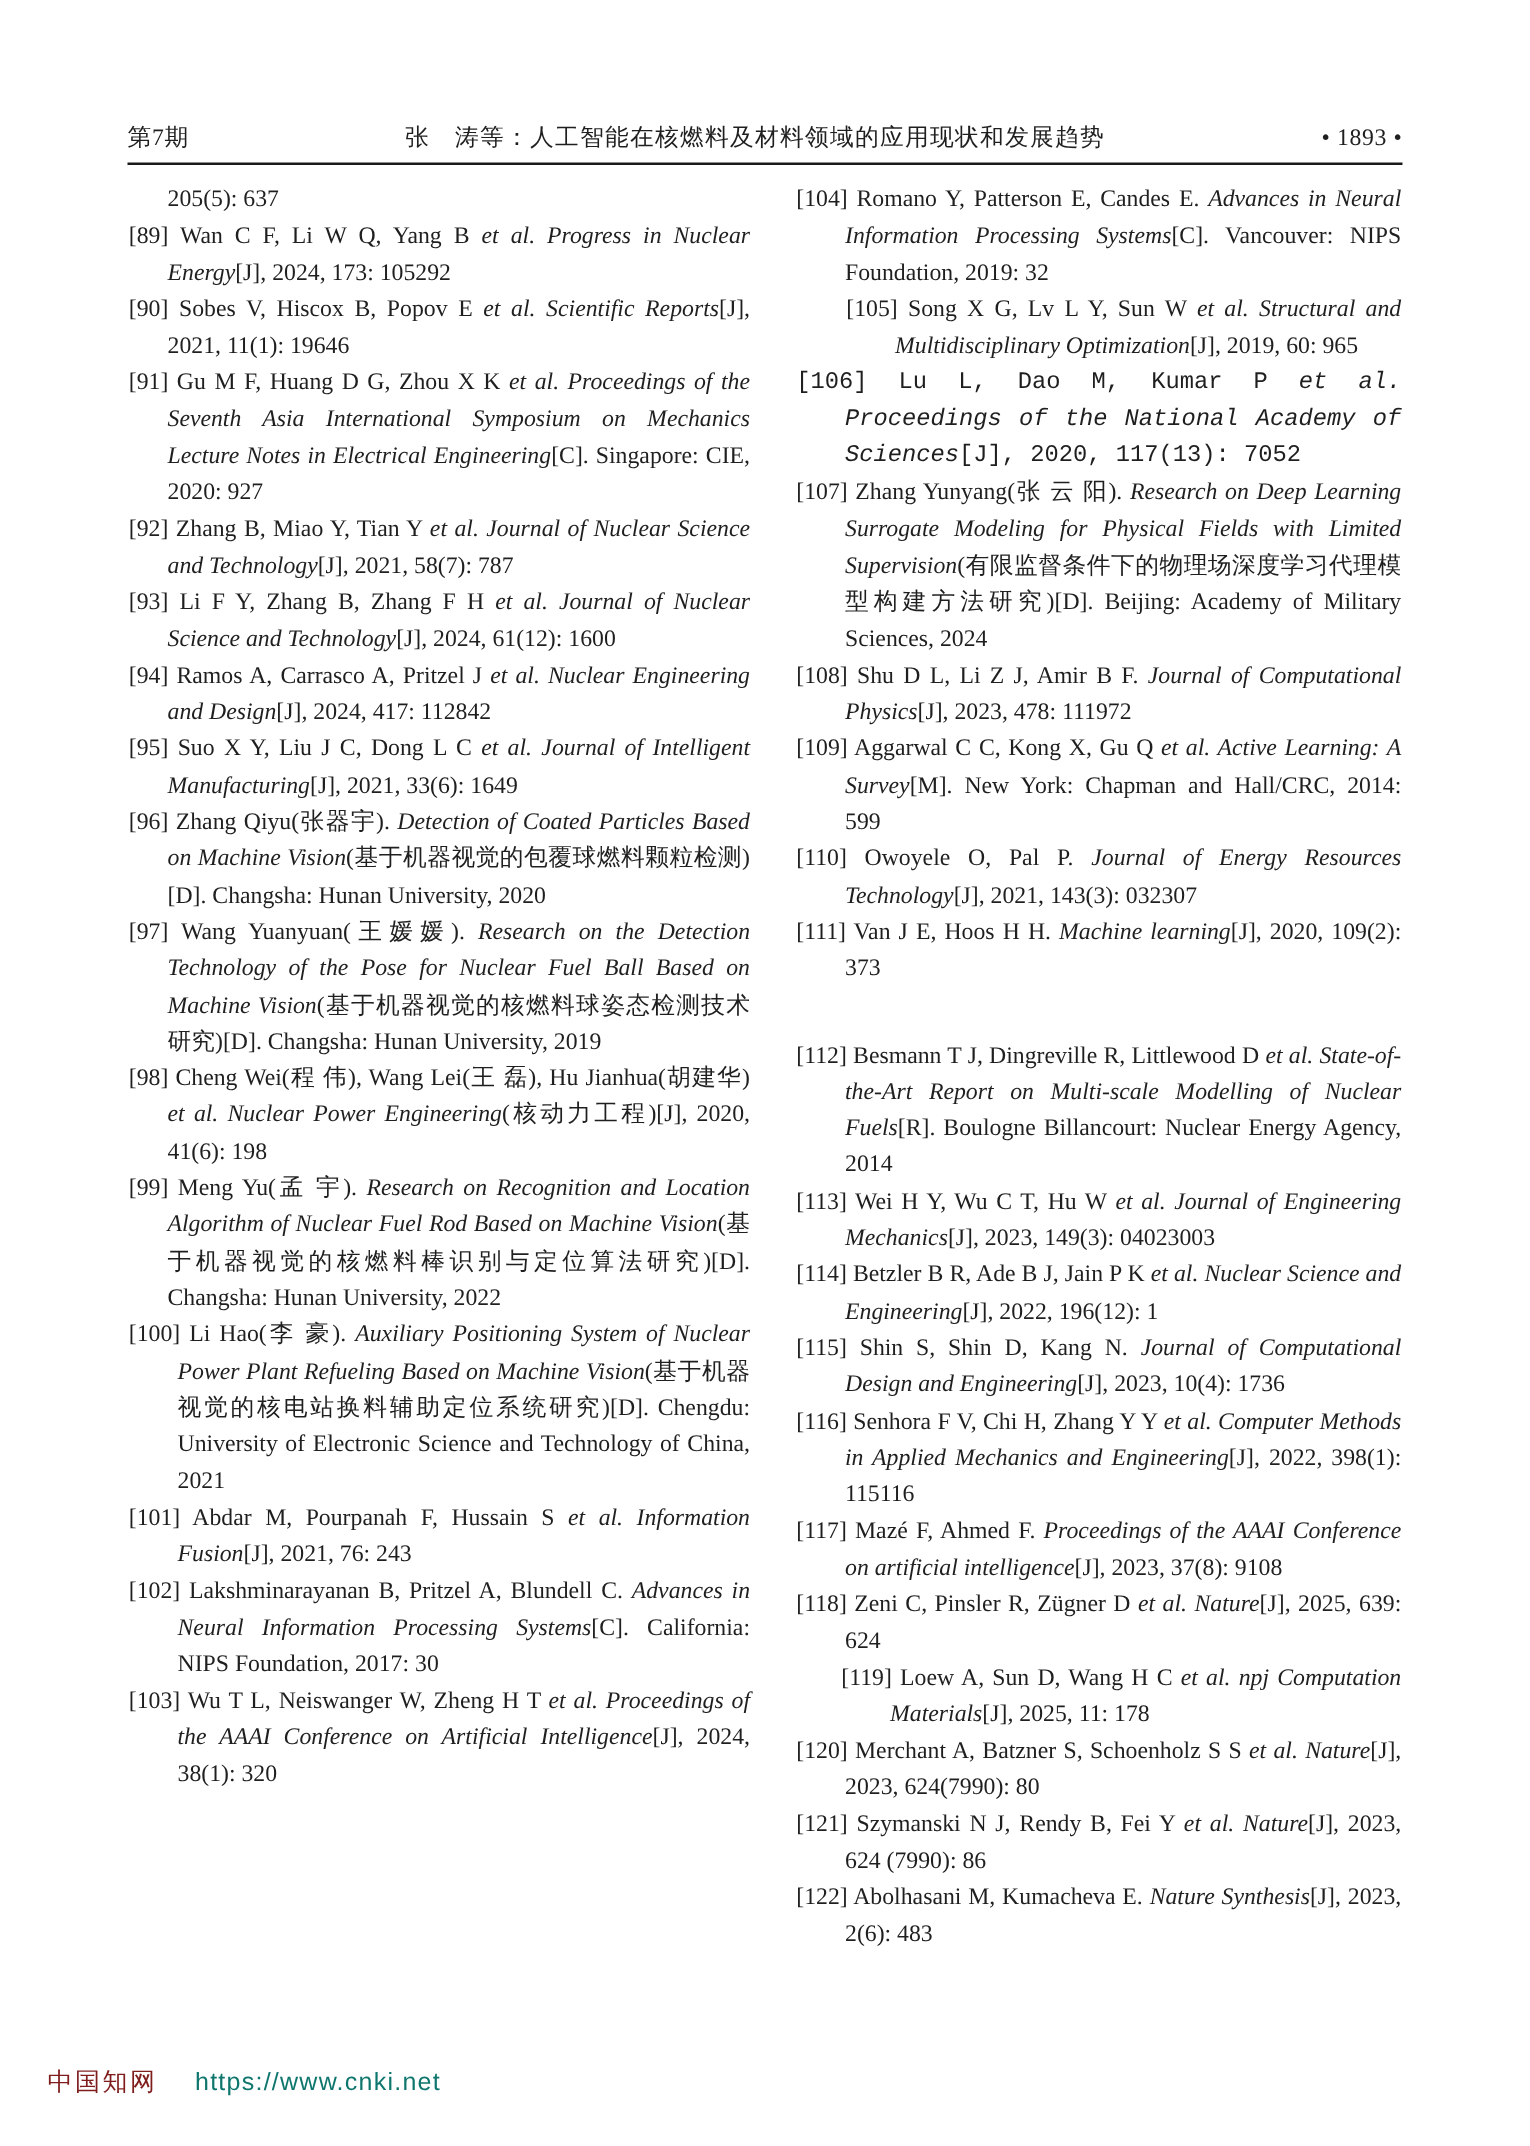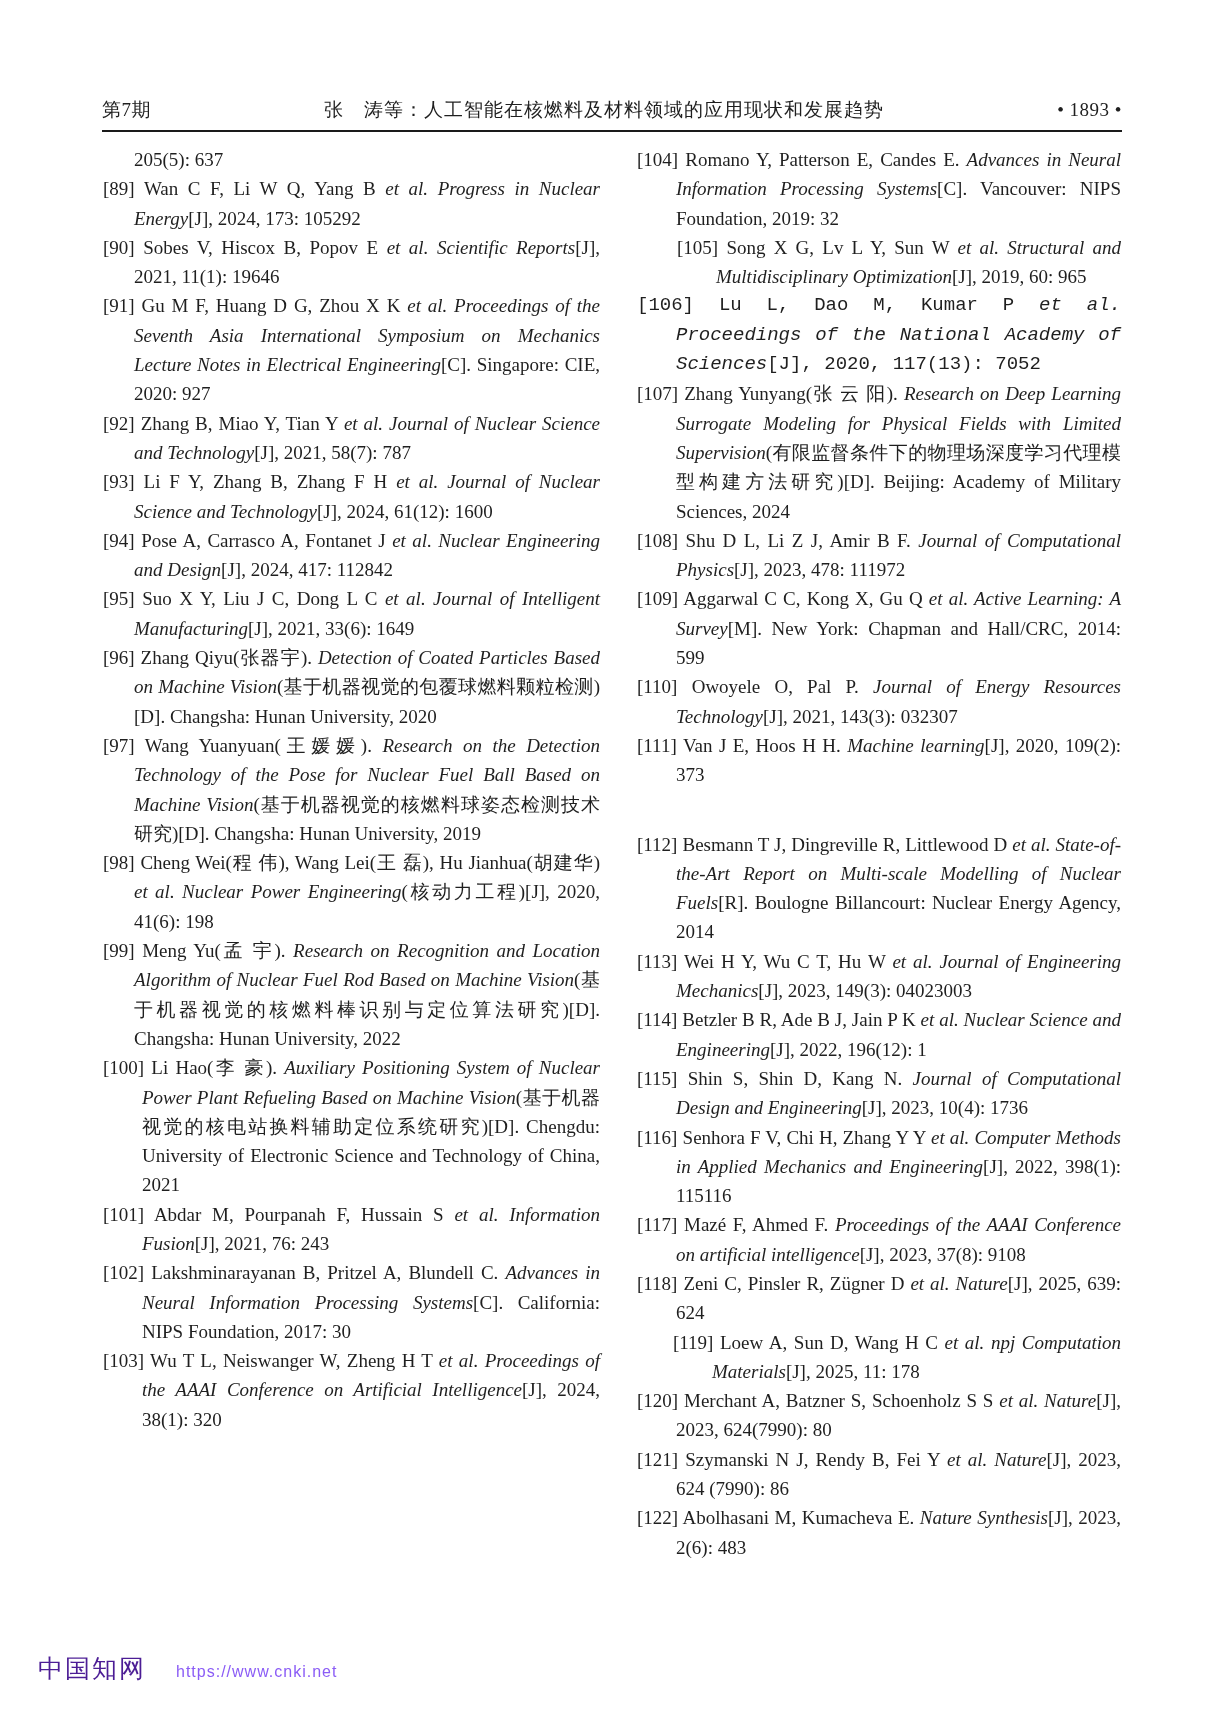--- a/index.html
+++ b/index.html
@@ -32,43 +32,43 @@
   .col-right { left: 637px; width: 484px; }
   .ref { margin: 0; }
   .ref .it { font-style: italic; }
   .ref .rm { font-style: normal; }
   .ref-num { font-style: normal; }
   .watermark {
     position: absolute; left: 38px; top: 1652px;
     display: flex; align-items: baseline; gap: 30px;
     font-family: "Liberation Sans", sans-serif;
   }
-  .watermark .wm-cn  { font-size: 25px; color: #4c1d95; letter-spacing: 2px; font-family: Liberation Mono, monospace; }
-  .watermark .wm-url { font-size: 16px; color: #8b5cf6; letter-spacing: 1px; }
+  .watermark .wm-cn  { font-size: 20px; color: #7f1d1d; letter-spacing: 2px; font-family: Liberation Mono, monospace; }
+  .watermark .wm-url { font-size: 20px; color: #0f766e; letter-spacing: 1px; }
 </style>
 </head>
 <body>
 
 <div class="page">
 
   <header class="page-header">
     <span>第7期</span>
     <span class="run-title">张　涛等：人工智能在核燃料及材料领域的应用现状和发展趋势</span>
     <span>• 1893 •</span>
   </header>
 
   <main>
     <div id="ref-col-left" class="ref-col col-left">
         <div class="ref" style="padding-left: 31px; text-indent: 0px;"><span class="rm">205(5): 637</span></div>
         <div class="ref" style="padding-left: 31px; text-indent: -31px;"><span class="ref-num">[89] </span><span class="rm">Wan C F, Li W Q, Yang B </span><span class="it">et al. Progress in Nuclear Energy</span><span class="rm">[J], 2024, 173: 105292</span></div>
         <div class="ref" style="padding-left: 31px; text-indent: -31px;"><span class="ref-num">[90] </span><span class="rm">Sobes V, Hiscox B, Popov E </span><span class="it">et al. Scientific Reports</span><span class="rm">[J], 2021, 11(1): 19646</span></div>
         <div class="ref" style="padding-left: 31px; text-indent: -31px;"><span class="ref-num">[91] </span><span class="rm">Gu M F, Huang D G, Zhou X K </span><span class="it">et al. Proceedings of the Seventh Asia International Symposium on Mechanics Lecture Notes in Electrical Engineering</span><span class="rm">[C]. Singapore: CIE, 2020: 927</span></div>
         <div class="ref" style="padding-left: 31px; text-indent: -31px;"><span class="ref-num">[92] </span><span class="rm">Zhang B, Miao Y, Tian Y </span><span class="it">et al. Journal of Nuclear Science and Technology</span><span class="rm">[J], 2021, 58(7): 787</span></div>
         <div class="ref" style="padding-left: 31px; text-indent: -31px;"><span class="ref-num">[93] </span><span class="rm">Li F Y, Zhang B, Zhang F H </span><span class="it">et al. Journal of Nuclear Science and Technology</span><span class="rm">[J], 2024, 61(12): 1600</span></div>
-        <div class="ref" style="padding-left: 31px; text-indent: -31px;"><span class="ref-num">[94] </span><span class="rm">Pose A, Carrasco A, Fontanet J </span><span class="it">et al. Nuclear Engineering and Design</span><span class="rm">[J], 2024, 417: 112842</span></div>
+        <div class="ref" style="padding-left: 31px; text-indent: -31px;"><span class="ref-num">[94] </span><span class="rm">Ramos A, Carrasco A, Pritzel J </span><span class="it">et al. Nuclear Engineering and Design</span><span class="rm">[J], 2024, 417: 112842</span></div>
         <div class="ref" style="padding-left: 31px; text-indent: -31px;"><span class="ref-num">[95] </span><span class="rm">Suo X Y, Liu J C, Dong L C </span><span class="it">et al. Journal of Intelligent Manufacturing</span><span class="rm">[J], 2021, 33(6): 1649</span></div>
         <div class="ref" style="padding-left: 31px; text-indent: -31px;"><span class="ref-num">[96] </span><span class="rm">Zhang Qiyu(张器宇). </span><span class="it">Detection of Coated Particles Based on Machine Vision</span><span class="rm">(基于机器视觉的包覆球燃料颗粒检测)[D]. Changsha: Hunan University, 2020</span></div>
         <div class="ref" style="padding-left: 31px; text-indent: -31px;"><span class="ref-num">[97] </span><span class="rm">Wang Yuanyuan(王媛媛). </span><span class="it">Research on the Detection Technology of the Pose for Nuclear Fuel Ball Based on Machine Vision</span><span class="rm">(基于机器视觉的核燃料球姿态检测技术研究)[D]. Changsha: Hunan University, 2019</span></div>
         <div class="ref" style="padding-left: 31px; text-indent: -31px;"><span class="ref-num">[98] </span><span class="rm">Cheng Wei(程 伟), Wang Lei(王 磊), Hu Jianhua(胡建华) </span><span class="it">et al. Nuclear Power Engineering</span><span class="rm">(核动力工程)[J], 2020, 41(6): 198</span></div>
         <div class="ref" style="padding-left: 31px; text-indent: -31px;"><span class="ref-num">[99] </span><span class="rm">Meng Yu(孟 宇). </span><span class="it">Research on Recognition and Location Algorithm of Nuclear Fuel Rod Based on Machine Vision</span><span class="rm">(基于机器视觉的核燃料棒识别与定位算法研究)[D]. Changsha: Hunan University, 2022</span></div>
         <div class="ref" style="padding-left: 39px; text-indent: -39px;"><span class="ref-num">[100] </span><span class="rm">Li Hao(李 豪). </span><span class="it">Auxiliary Positioning System of Nuclear Power Plant Refueling Based on Machine Vision</span><span class="rm">(基于机器视觉的核电站换料辅助定位系统研究)[D]. Chengdu: University of Electronic Science and Technology of China, 2021</span></div>
         <div class="ref" style="padding-left: 39px; text-indent: -39px;"><span class="ref-num">[101] </span><span class="rm">Abdar M, Pourpanah F, Hussain S </span><span class="it">et al. Information Fusion</span><span class="rm">[J], 2021, 76: 243</span></div>
         <div class="ref" style="padding-left: 39px; text-indent: -39px;"><span class="ref-num">[102] </span><span class="rm">Lakshminarayanan B, Pritzel A, Blundell C. </span><span class="it">Advances in Neural Information Processing Systems</span><span class="rm">[C]. California: NIPS Foundation, 2017: 30</span></div>
         <div class="ref" style="padding-left: 39px; text-indent: -39px;"><span class="ref-num">[103] </span><span class="rm">Wu T L, Neiswanger W, Zheng H T </span><span class="it">et al. Proceedings of the AAAI Conference on Artificial Intelligence</span><span class="rm">[J], 2024, 38(1): 320</span></div>
       </div>

